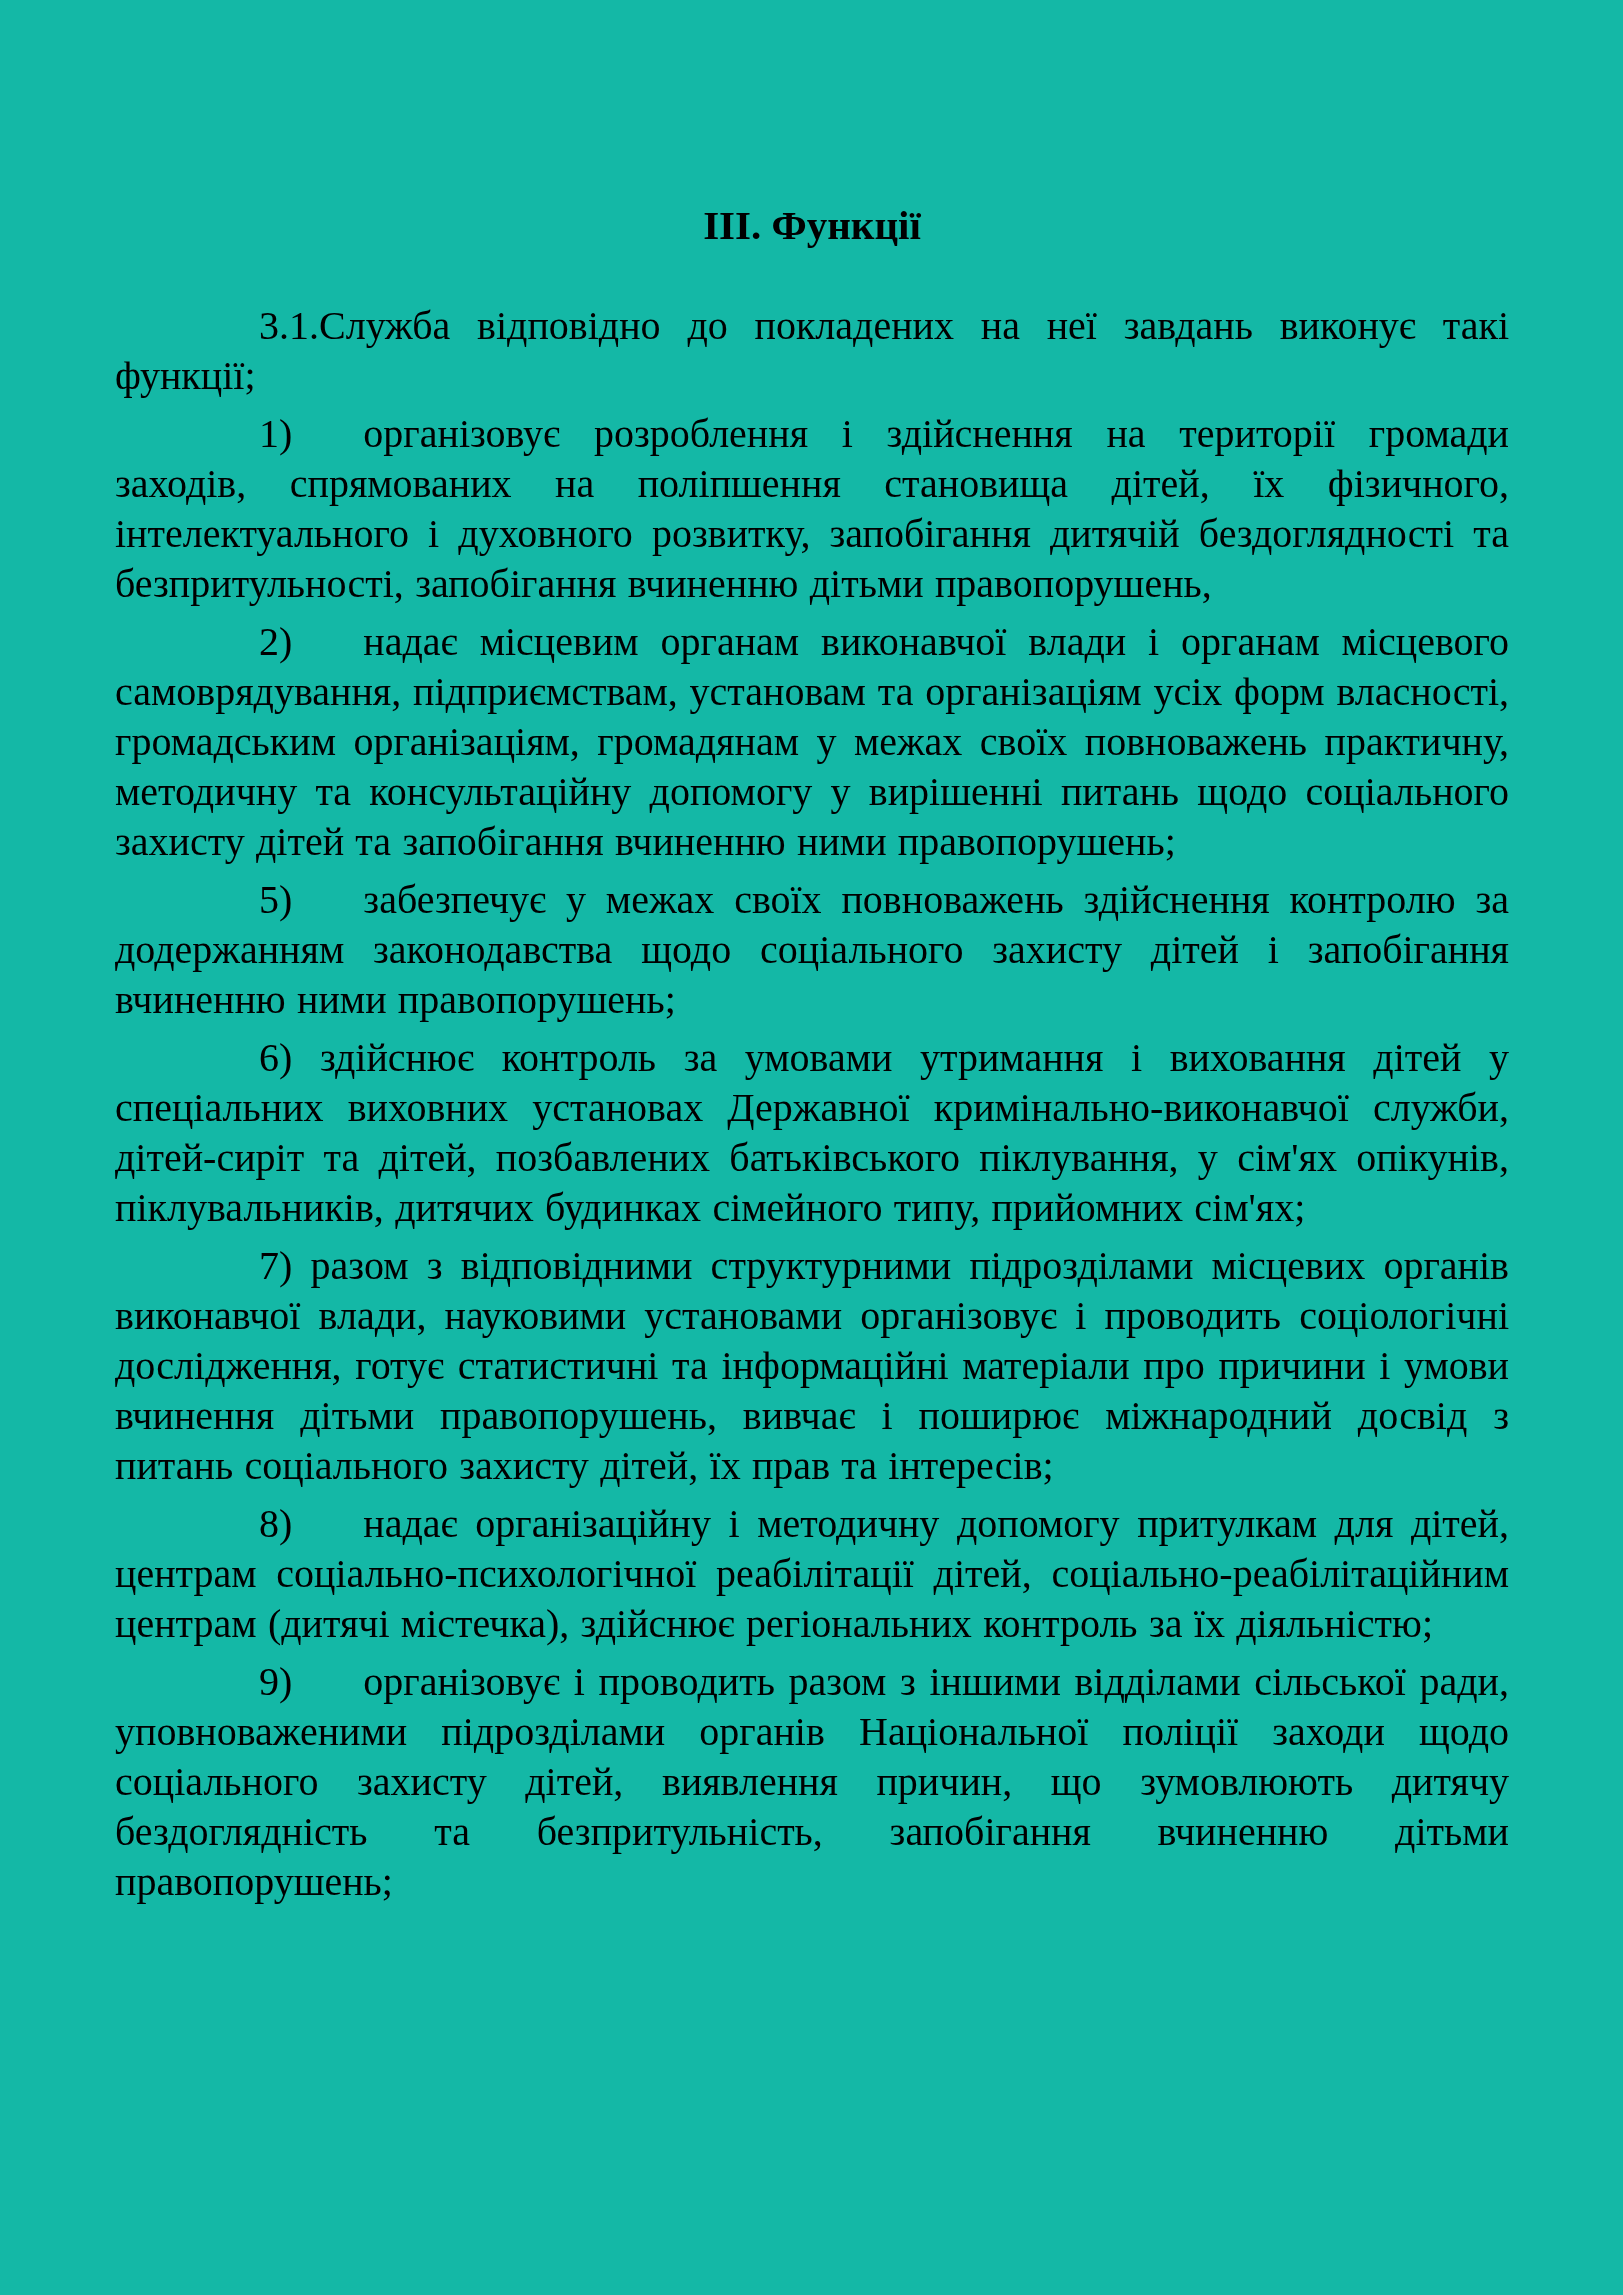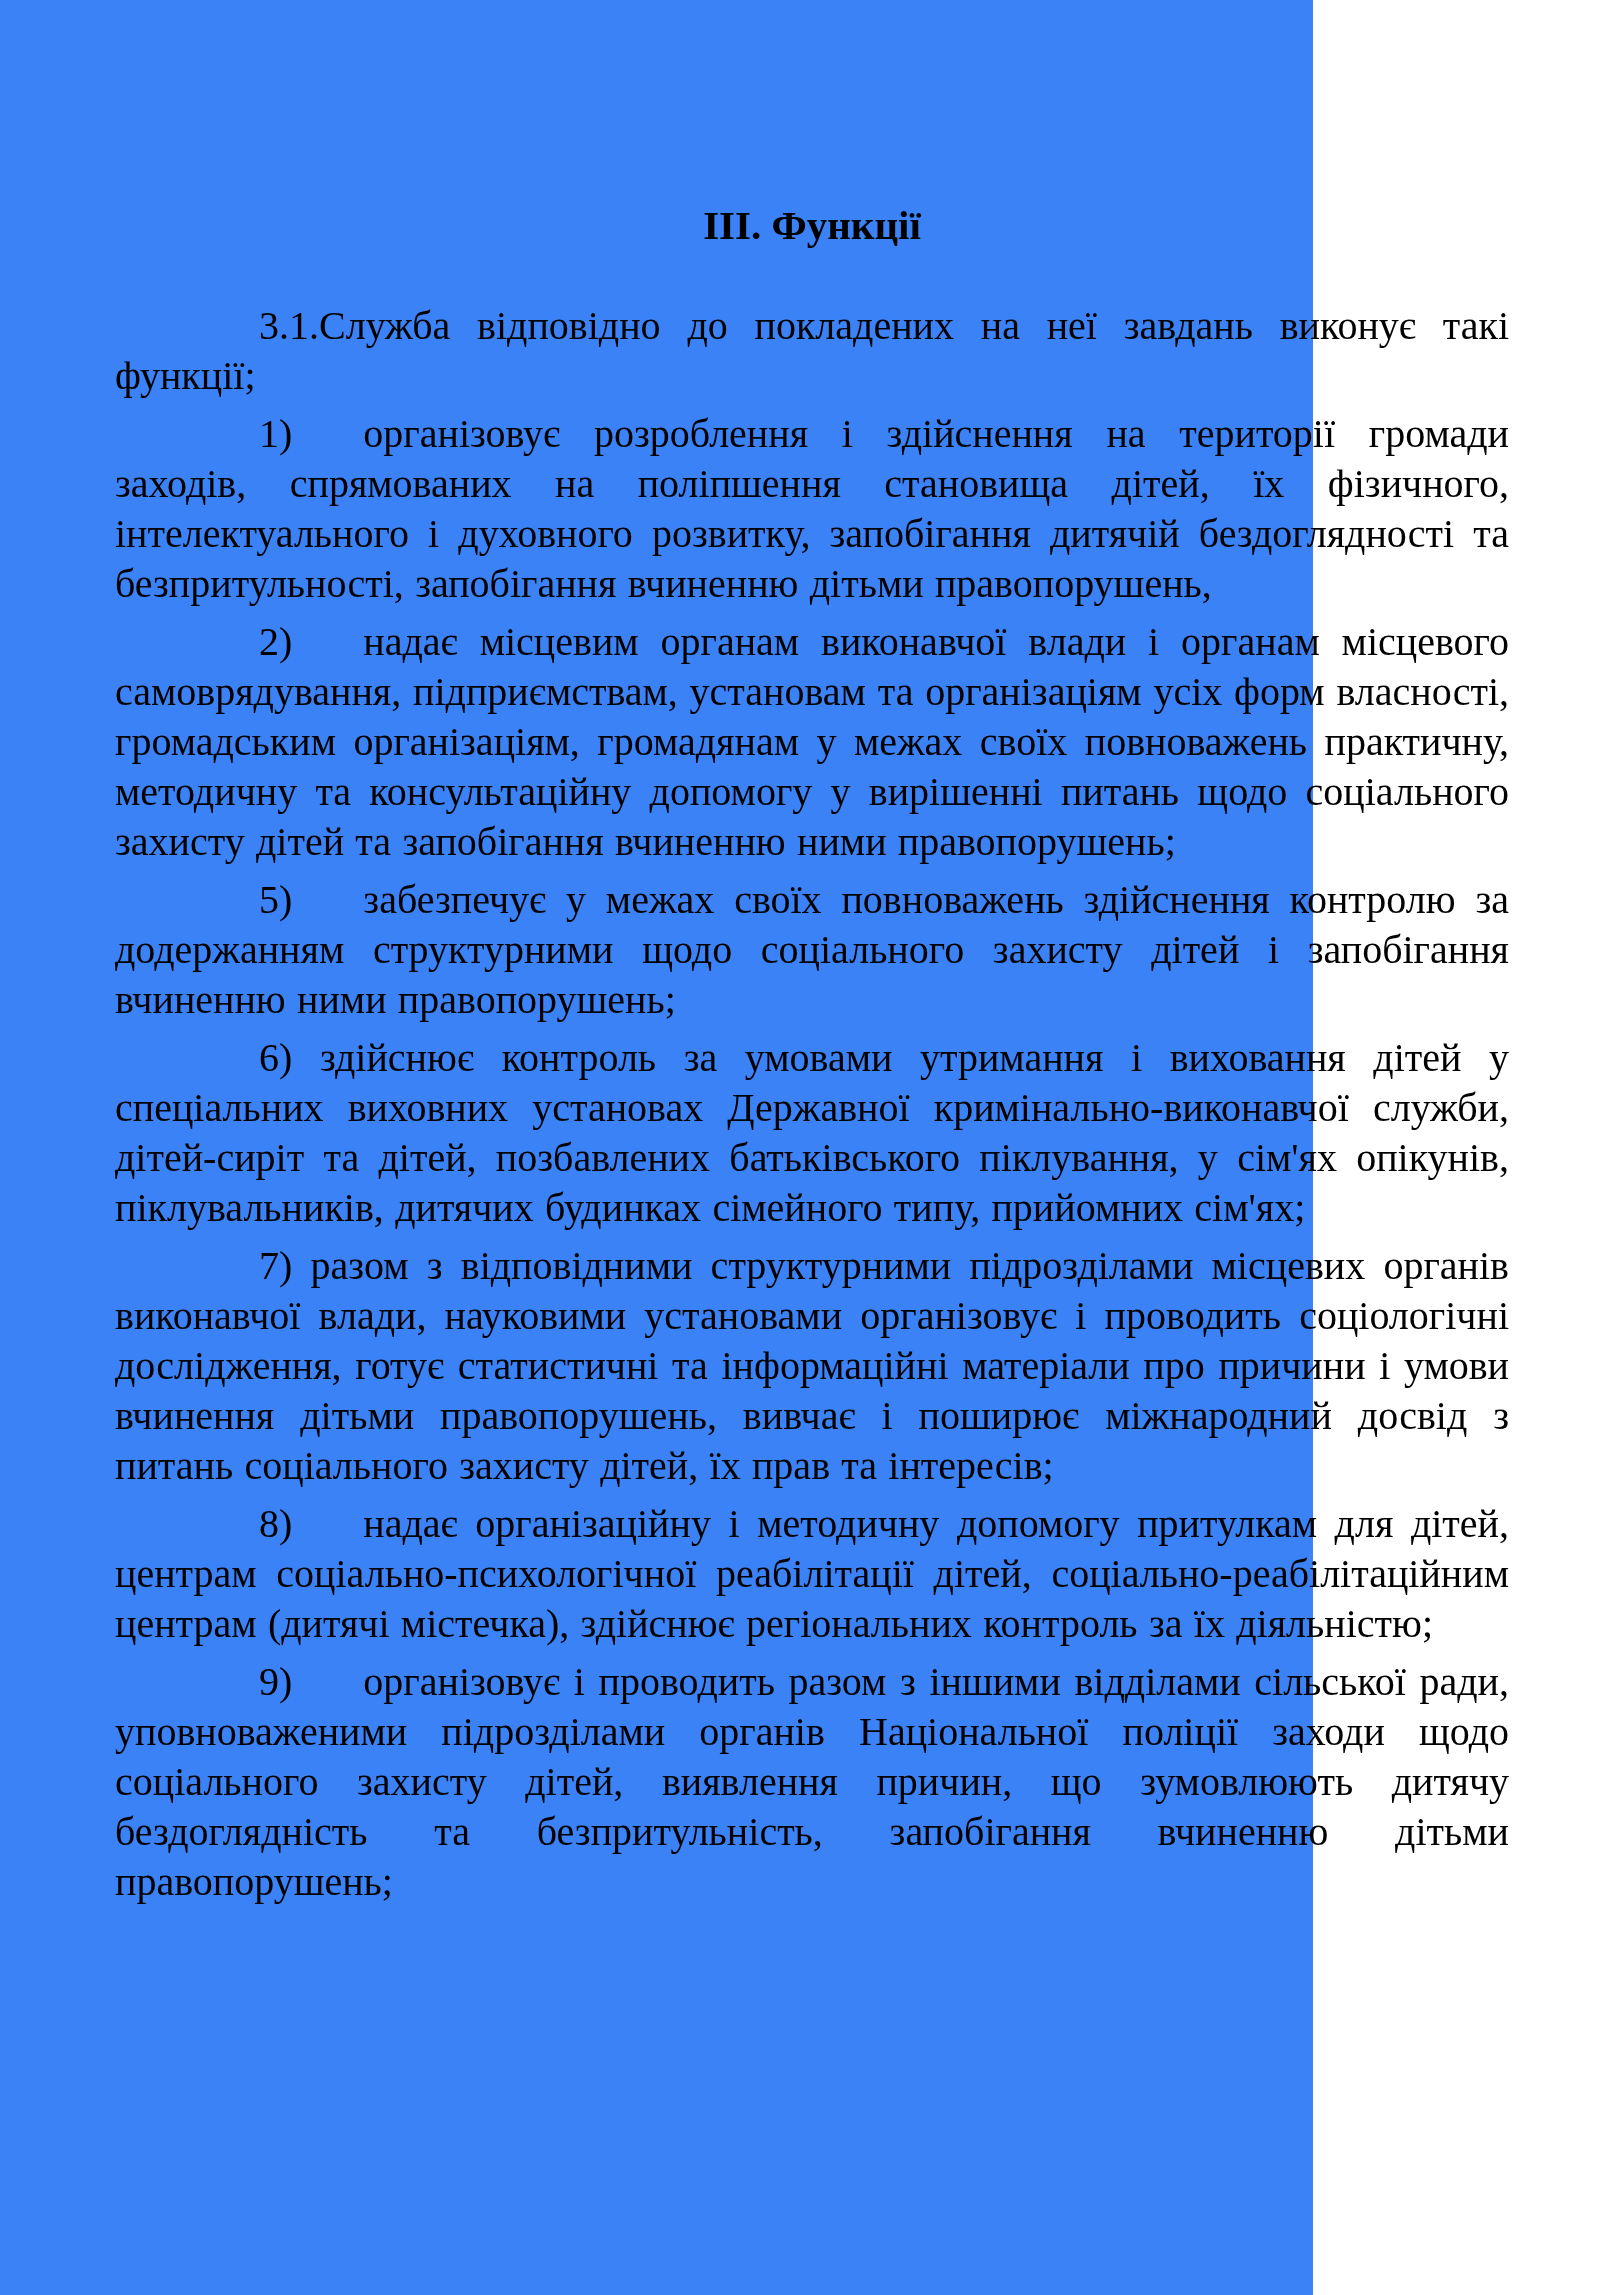--- a/index.html
+++ b/index.html
@@ -10,23 +10,23 @@
     width: 1623px;
     height: 2295px;
     background: #ffffff;
     position: relative;
     overflow: hidden;
   }
   .page {
     position: absolute;
     left: 0;
     top: 0;
-    width: 1313px;
+    width: 1623px;
     height: 2295px;
-    background: #3b82f6;
+    background: #14b8a6;
     color: #000000;
     font-family: "Liberation Serif", serif;
   }
   .content {
     position: absolute;
     left: 107px;
     top: 200px;
     width: 1410px;
     font-size: 40px;
     line-height: 50px;
@@ -55,21 +55,21 @@
 </head>
 <body>
 
 <div class="page">
   <div class="content">
     <h1 class="doc-title">III. Функції</h1>
     <div id="paragraphs">
         <p class="para"><span>3.1.Служба відповідно до покладених на неї завдань виконує такі функції;</span></p>
         <p class="para"><span class="item-number">1)</span><span class="tab"></span><span>організовує розроблення і здійснення на території громади заходів, спрямованих на поліпшення становища дітей, їх фізичного, інтелектуального і духовного розвитку, запобігання дитячій бездоглядності та безпритульності, запобігання вчиненню дітьми правопорушень,</span></p>
         <p class="para"><span class="item-number">2)</span><span class="tab"></span><span>надає місцевим органам виконавчої влади і органам місцевого самоврядування, підприємствам, установам та організаціям усіх форм власності, громадським організаціям, громадянам у межах своїх повноважень практичну, методичну та консультаційну допомогу у вирішенні питань щодо соціального захисту дітей та запобігання вчиненню ними правопорушень;</span></p>
-        <p class="para"><span class="item-number">5)</span><span class="tab"></span><span>забезпечує у межах своїх повноважень здійснення контролю за додержанням структурними щодо соціального захисту дітей і запобігання вчиненню ними правопорушень;</span></p>
+        <p class="para"><span class="item-number">5)</span><span class="tab"></span><span>забезпечує у межах своїх повноважень здійснення контролю за додержанням законодавства щодо соціального захисту дітей і запобігання вчиненню ними правопорушень;</span></p>
         <p class="para"><span class="item-number">6)</span> <span>здійснює контроль за умовами утримання і виховання дітей у спеціальних виховних установах Державної кримінально-виконавчої служби, дітей-сиріт та дітей, позбавлених батьківського піклування, у сім'ях опікунів, піклувальників, дитячих будинках сімейного типу, прийомних сім'ях;</span></p>
         <p class="para"><span class="item-number">7)</span> <span>разом з відповідними структурними підрозділами місцевих органів виконавчої влади, науковими установами організовує і проводить соціологічні дослідження, готує статистичні та інформаційні матеріали про причини і умови вчинення дітьми правопорушень, вивчає і поширює міжнародний досвід з питань соціального захисту дітей, їх прав та інтересів;</span></p>
         <p class="para"><span class="item-number">8)</span><span class="tab"></span><span>надає організаційну і методичну допомогу притулкам для дітей, центрам соціально-психологічної реабілітації дітей, соціально-реабілітаційним центрам (дитячі містечка), здійснює регіональних контроль за їх діяльністю;</span></p>
         <p class="para"><span class="item-number">9)</span><span class="tab"></span><span>організовує і проводить разом з іншими відділами сільської ради, уповноваженими підрозділами органів Національної поліції заходи щодо соціального захисту дітей, виявлення причин, що зумовлюють дитячу бездоглядність та безпритульність, запобігання вчиненню дітьми правопорушень;</span></p>
       </div>
   </div>
 </div>
 
 
 </body></html>

